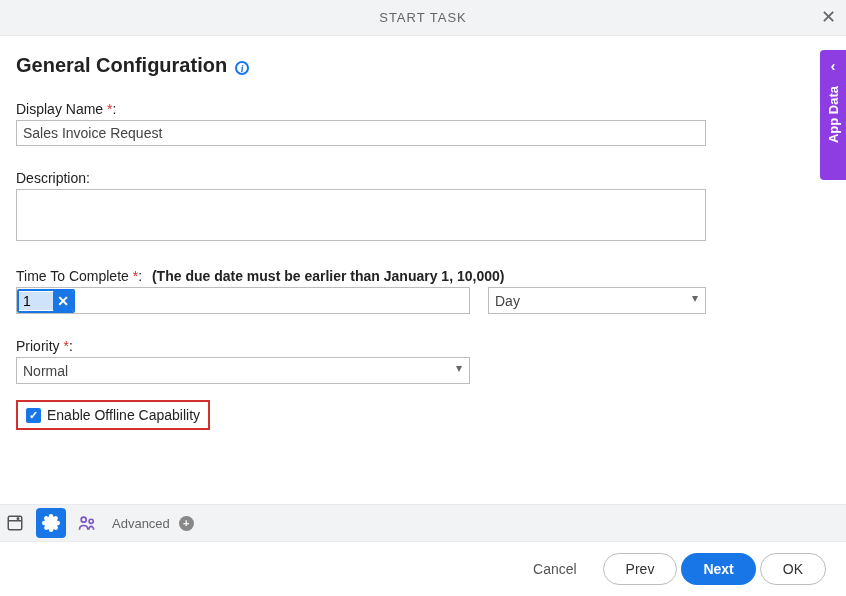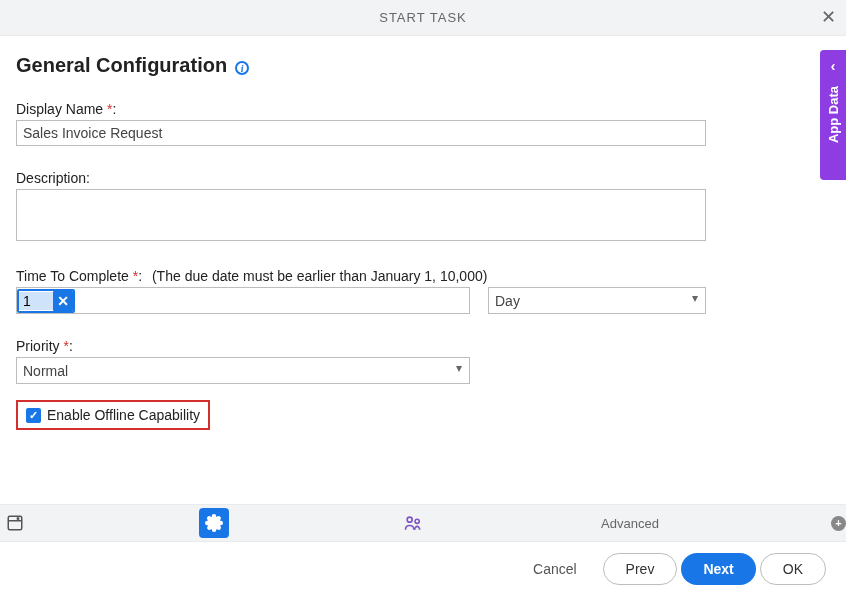--- a/index.html
+++ b/index.html
@@ -142,20 +142,21 @@
     color: #666;
     pointer-events: none;
     font-size: 12px;
   }
   .ttc-unit { width: 218px; }
   .priority-select { width: 454px; }
   .hint {
     font-size: 14px;
     color: #222;
     margin-left: 6px;
+    font-weight: bold;
   }
   .checkbox-row {
     margin-top: 16px;
     display: inline-flex;
     align-items: center;
     gap: 6px;
     border: 2px solid #d32f2f;
     padding: 5px 8px;
   }
   .checkbox-box {
@@ -172,21 +173,21 @@
   }
   .checkbox-label {
     font-size: 14px;
     color: #222;
   }
   .toolbar {
     background: #f2f3f4;
     height: 38px;
     display: flex;
     align-items: center;
-    justify-content: space-between;
+    justify-content: flex-start;
     gap: 6px;
     border-top: 1px solid #eaeaea;
     border-bottom: 1px solid #eaeaea;
   }
   .tool-btn {
     width: 30px;
     height: 30px;
     border-radius: 4px;
     display: inline-flex;
     align-items: center;

